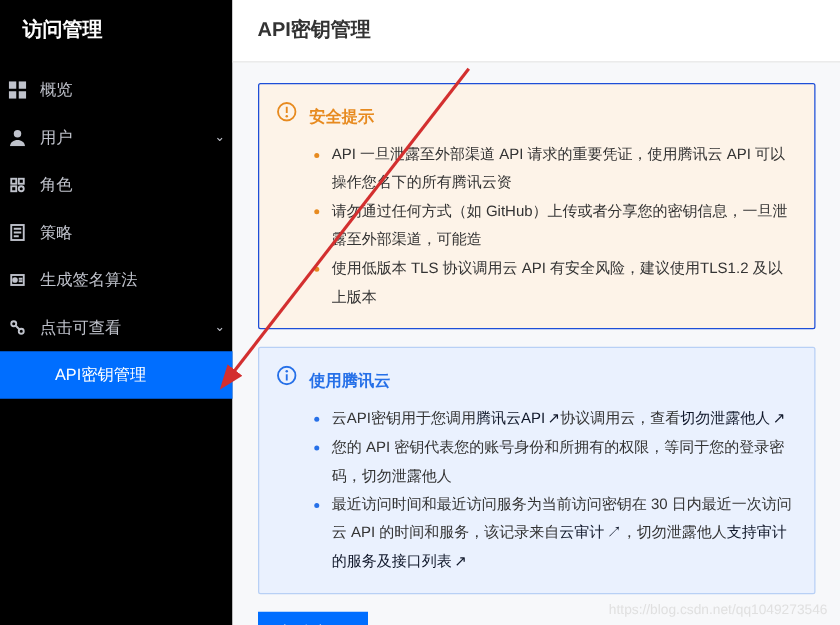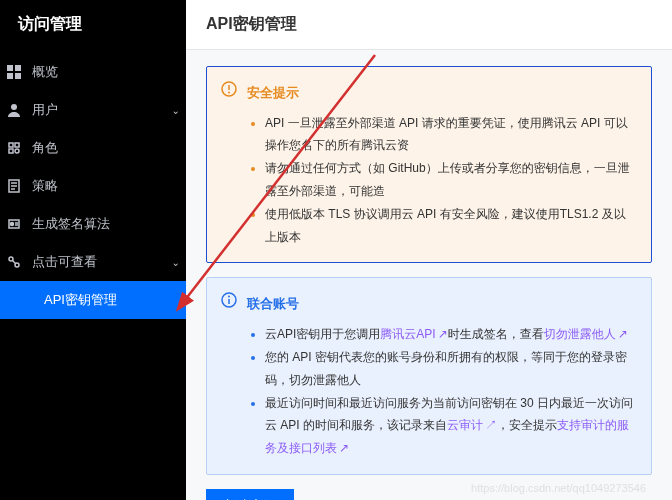--- a/index.html
+++ b/index.html
@@ -18,25 +18,25 @@
 .banner { border-radius: 2px; padding: 14px 16px 14px 40px; margin-bottom: 14px; font-size: 12px; line-height: 1.9; position: relative; }
 .banner .bicon { position: absolute; left: 14px; top: 14px; }
 .banner-title { font-weight: 600; margin-bottom: 6px; font-size: 13px; }
 .banner.warn { background: #fdf3e8; border: 1px solid #1d4ed8; }
 .banner.warn .banner-title { color: #e78a1f; }
 .banner.info { background: #eaf1fe; border: 1px solid #b8d0f5; }
 .banner.info .banner-title { color: #2670e8; }
 .banner ul { list-style: disc; padding-left: 18px; }
 .banner.warn ul li::marker { color: #e78a1f; }
 .banner.info ul li::marker { color: #2670e8; }
-.link { color: #8b5cf6; text-decoration: none; }
+.link { color: #0f172a; text-decoration: none; }
 .ext { margin-left: 2px; }
 .btn-primary { background: #006eff; color: #fff; border: none; padding: 8px 18px; font-size: 13px; cursor: pointer; margin-bottom: 14px; }
 .arrow-svg { position: absolute; top: 0; left: 0; pointer-events: none; z-index: 50; }
-.watermark { position: absolute; right: 26px; bottom: 6px; font-size: 11px; color: #e0e0e0; pointer-events: none; }
+.watermark { position: absolute; right: 10px; bottom: 6px; font-size: 11px; color: #e0e0e0; pointer-events: none; }
 </style>
 </head>
 <body>
 
 <div class="sidebar">
   <div class="sidebar-title">访问管理</div>
 
   <div class="nav-item">
     <span class="icon">
         <svg width="14" height="14" viewBox="0 0 14 14">
@@ -132,28 +132,28 @@
         <li>使用低版本 TLS 协议调用云 API 有安全风险，建议使用TLS1.2 及以上版本</li>
       </ul>
     </div>
 
     <div class="banner info">
       <span class="bicon"><svg width="16" height="16" viewBox="0 0 16 16">
             <circle cx="8" cy="8" r="7" fill="none" stroke="#2670e8" stroke-width="1.5"></circle>
             <line x1="8" y1="7" x2="8" y2="12" stroke="#2670e8" stroke-width="1.5"></line>
             <circle cx="8" cy="4.5" r="1" fill="#2670e8"></circle>
           </svg></span>
-      <div class="banner-title">联合账号</div>
+      <div class="banner-title">使用腾讯云</div>
       <ul>
         <li>
-          <span>云API密钥用于您调用</span><a class="link"><span>腾讯云API</span><span class="ext">↗</span></a><span>时生成签名，查看</span><a class="link"><span>切勿泄露他人</span><span class="ext">↗</span></a>
+          <span>云API密钥用于您调用</span><a class="link"><span>腾讯云API</span><span class="ext">↗</span></a><span>协议调用云，查看</span><a class="link"><span>切勿泄露他人</span><span class="ext">↗</span></a>
         </li>
         <li>您的 API 密钥代表您的账号身份和所拥有的权限，等同于您的登录密码，切勿泄露他人</li>
         <li>
-          <span>最近访问时间和最近访问服务为当前访问密钥在 30 日内最近一次访问云 API 的时间和服务，该记录来自</span><a class="link"><span>云审计</span><span class="ext">↗</span></a><span>，安全提示</span><a class="link"><span>支持审计的服务及接口列表</span><span class="ext">↗</span></a>
+          <span>最近访问时间和最近访问服务为当前访问密钥在 30 日内最近一次访问云 API 的时间和服务，该记录来自</span><a class="link"><span>云审计</span><span class="ext">↗</span></a><span>，切勿泄露他人</span><a class="link"><span>支持审计的服务及接口列表</span><span class="ext">↗</span></a>
         </li>
       </ul>
     </div>
 
     <button class="btn-primary">新建密钥</button>
 
     
 
   </div>
 </div>

